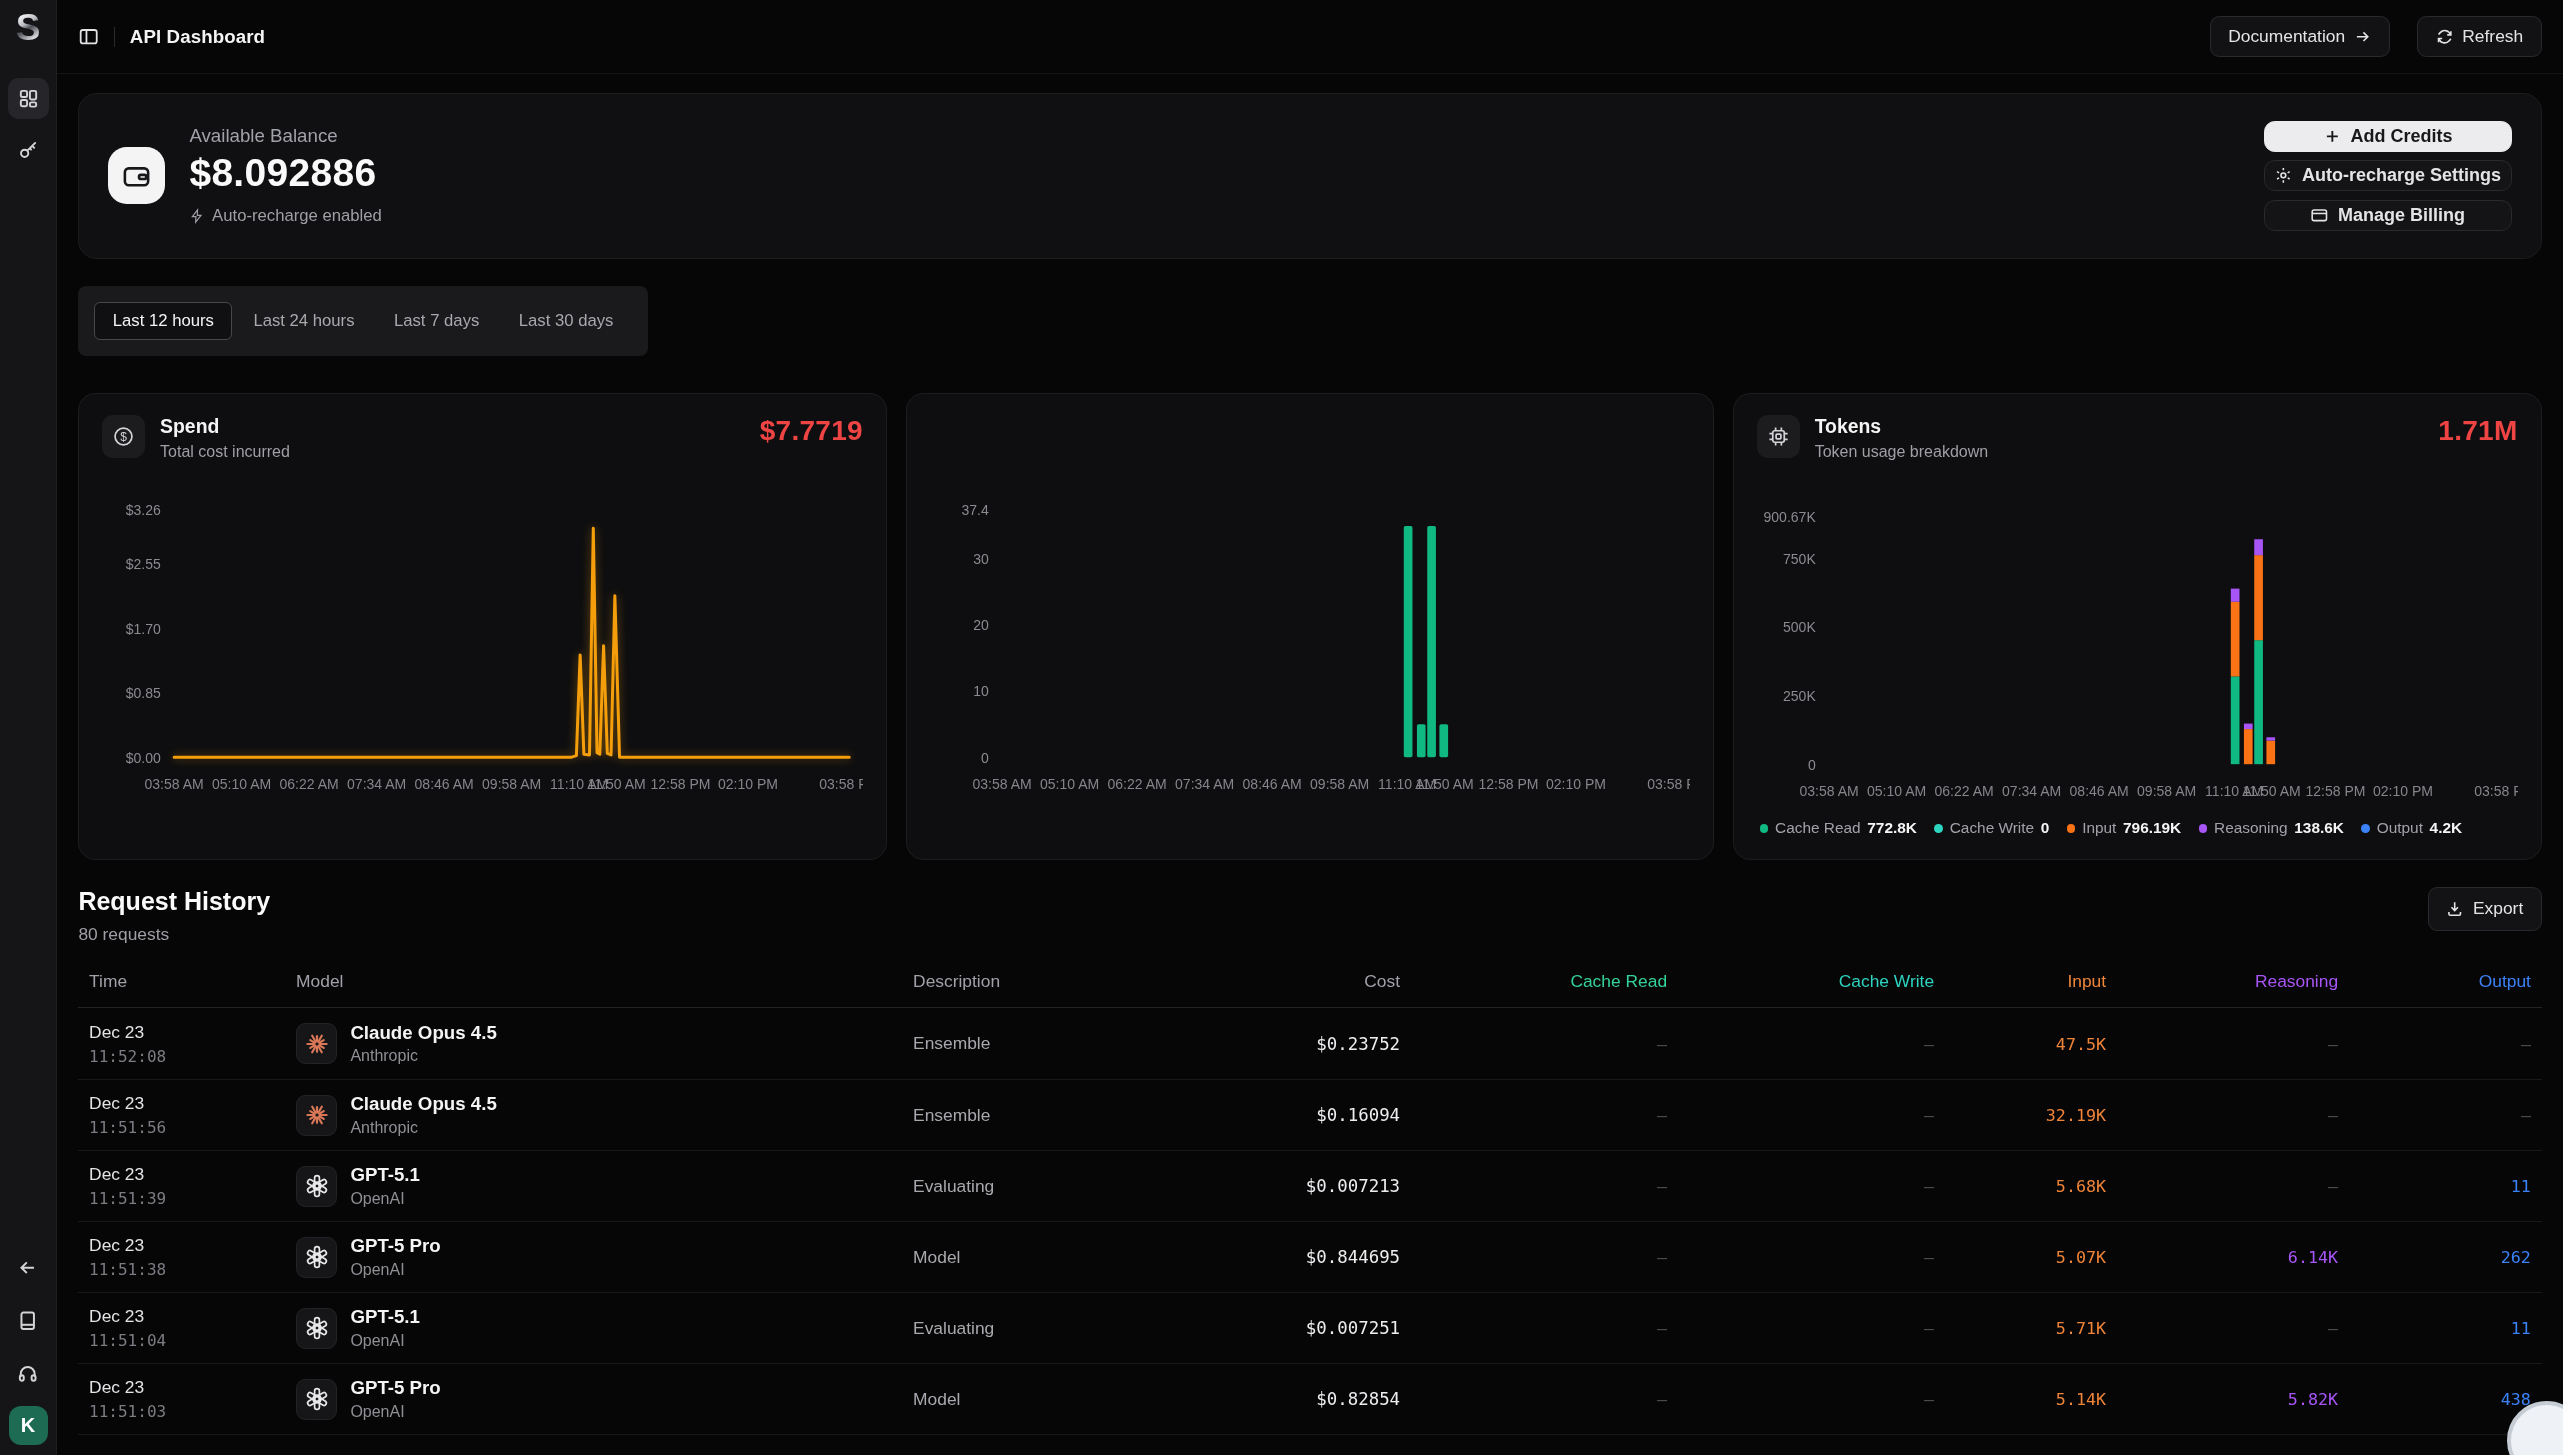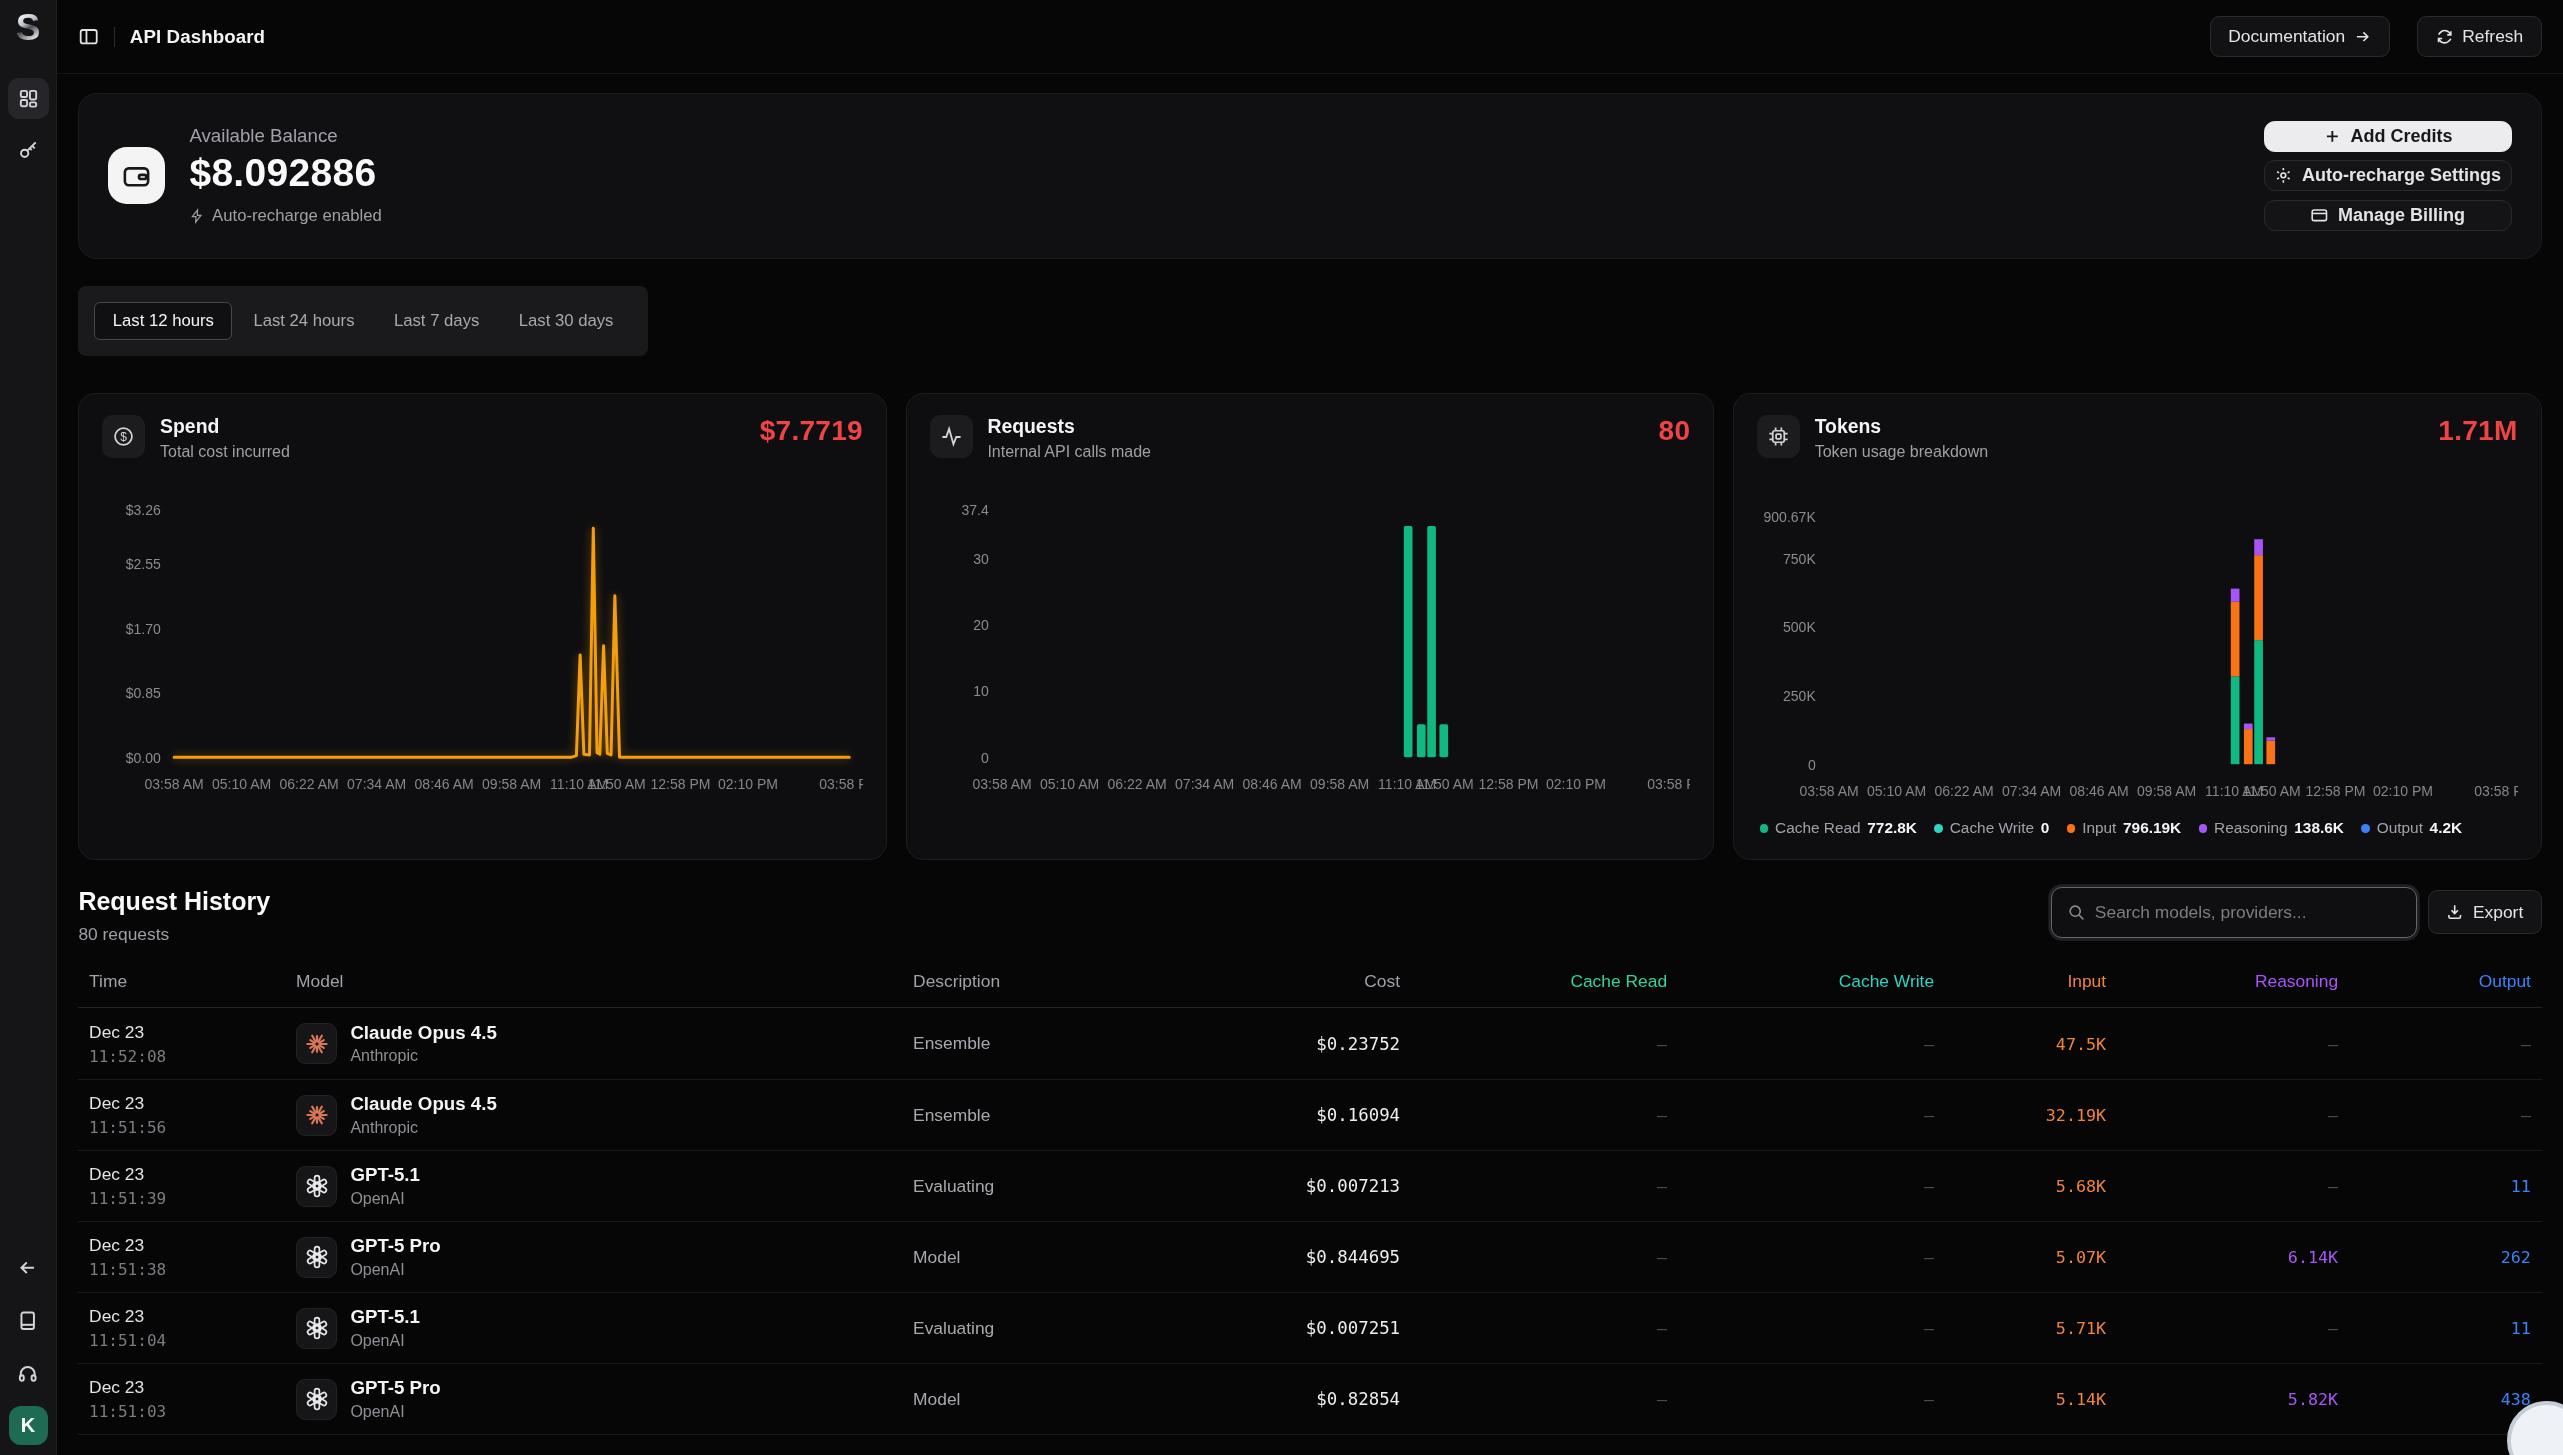--- a/index.html
+++ b/index.html
@@ -285,32 +285,20 @@
                 <text x="866.25" y="448" text-anchor="middle" font-size="21" fill="#85858b">12:58 PM</text>
                 <text x="967.35" y="448" text-anchor="middle" font-size="21" fill="#85858b">02:10 PM</text>
                 <text x="1119" y="448" text-anchor="middle" font-size="21" fill="#85858b">03:58 PM</text>
                 <polyline points="108.0,400.0 703.4,400.0 710.4,397.7 716.0,246.8 721.6,395.5 730.0,396.6 735.7,57.2 741.3,393.2 745.5,395.5 751.1,233.2 756.7,394.3 762.3,396.6 768.0,158.3 775.0,400.0 1119.0,400.0" fill="none" stroke="#f59e0b" stroke-width="4.5" stroke-linejoin="round" stroke-linecap="round" style="filter:drop-shadow(0 0 7px rgba(245,158,11,.45))"></polyline>
               </svg>
             </div>
           <div class="leg-spacer"></div>
         </section>
 
         <section class="card">
-          <div class="card-head">
-            <div class="icon-tile">
-              <svg width="23" height="23" viewBox="0 0 24 24" fill="none" stroke="currentColor" stroke-width="1.9">
-                  <path d="M2.5 12.5h4l3-8.5 4.5 16 3-7.5h4.5"></path>
-                </svg>
-            </div>
-            <div>
-              <div class="card-title">Requests</div>
-              <div class="card-sub">Internal API calls made</div>
-            </div>
-            <div class="card-value">80</div>
-          </div>
           <div class="chart-wrap" id="chart-requests">
               <svg viewBox="0 0 1139 470" width="100%" height="314" class="chart-svg">
                 <text x="88" y="408" text-anchor="end" font-size="21" fill="#8b8b91">0</text>
                 <text x="88" y="309.06951871657753" text-anchor="end" font-size="21" fill="#8b8b91">10</text>
                 <text x="88" y="210.13903743315507" text-anchor="end" font-size="21" fill="#8b8b91">20</text>
                 <text x="88" y="111.2085561497326" text-anchor="end" font-size="21" fill="#8b8b91">30</text>
                 <text x="88" y="38" text-anchor="end" font-size="21" fill="#8b8b91">37.4</text>
                 <text x="108" y="448" text-anchor="middle" font-size="21" fill="#85858b">03:58 AM</text>
                 <text x="209.10000000000002" y="448" text-anchor="middle" font-size="21" fill="#85858b">05:10 AM</text>
                 <text x="310.20000000000005" y="448" text-anchor="middle" font-size="21" fill="#85858b">06:22 AM</text>
@@ -407,29 +395,20 @@
       </div>
 
       
       <section class="history">
         <div class="hist-head">
           <div>
             <div class="hist-title">Request History</div>
             <div class="hist-sub">80 requests</div>
           </div>
           <div class="hist-right">
-            <div class="search">
-              <span>
-                <svg width="18.7" height="18.7" viewBox="0 0 24 24" fill="none" stroke="currentColor" stroke-width="2">
-                    <circle cx="10.5" cy="10.5" r="6.5"></circle>
-                    <path d="M15.5 15.5 21 21"></path>
-                  </svg>
-              </span>
-              <input type="text" placeholder="Search models, providers..." style="">
-            </div>
             <button class="export-btn">
               <span>
                 <svg width="17.4" height="17.4" viewBox="0 0 24 24" fill="none" stroke="currentColor" stroke-width="2.2">
                     <path d="M12 3v11M7.5 10 12 14.5 16.5 10M4 16.5V19a2 2 0 0 0 2 2h12a2 2 0 0 0 2-2v-2.5"></path>
                   </svg>
               </span>
               <span>Export</span>
             </button>
           </div>
         </div>

